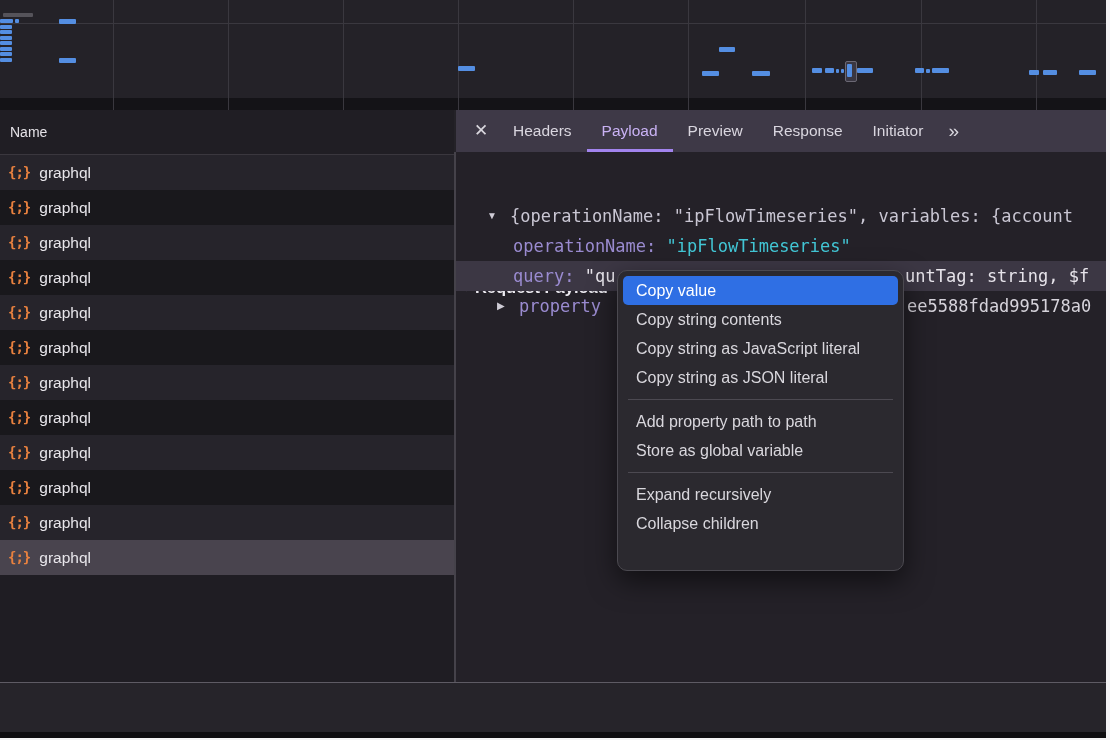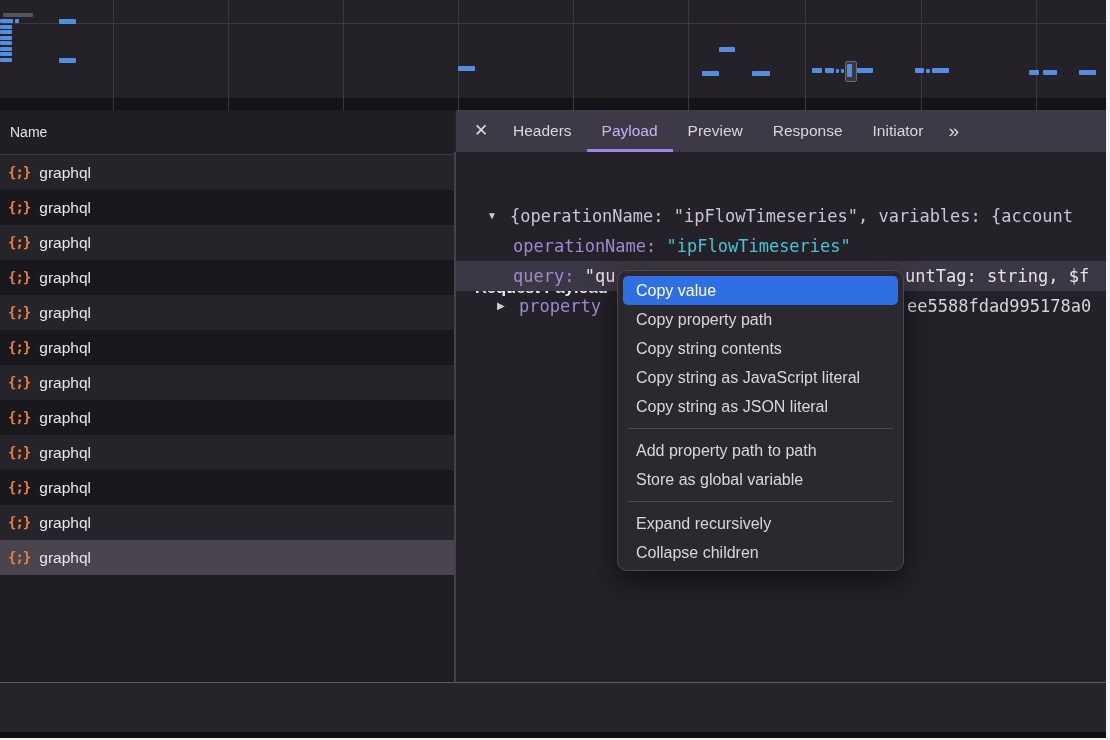--- a/index.html
+++ b/index.html
@@ -224,21 +224,20 @@
 
 <div id="v-divider" class="abs"></div>
 <div id="footer-line" class="abs"></div>
 <div id="footer" class="abs"></div>
 <div id="bottom-black" class="abs"></div>
 <div id="bottom-white" class="abs"></div>
 <div id="right-white" class="abs"></div>
 
 <div id="context-menu" class="abs">
     <div class="menu-item highlighted">Copy value</div>
-    <div class="menu-item">Copy property path</div>
     <div class="menu-item">Copy string contents</div>
     <div class="menu-item">Copy string as JavaScript literal</div>
     <div class="menu-item">Copy string as JSON literal</div>
     <div class="menu-divider"></div>
     <div class="menu-item">Add property path to path</div>
     <div class="menu-item">Store as global variable</div>
     <div class="menu-divider"></div>
     <div class="menu-item">Expand recursively</div>
     <div class="menu-item">Collapse children</div>
   </div>

